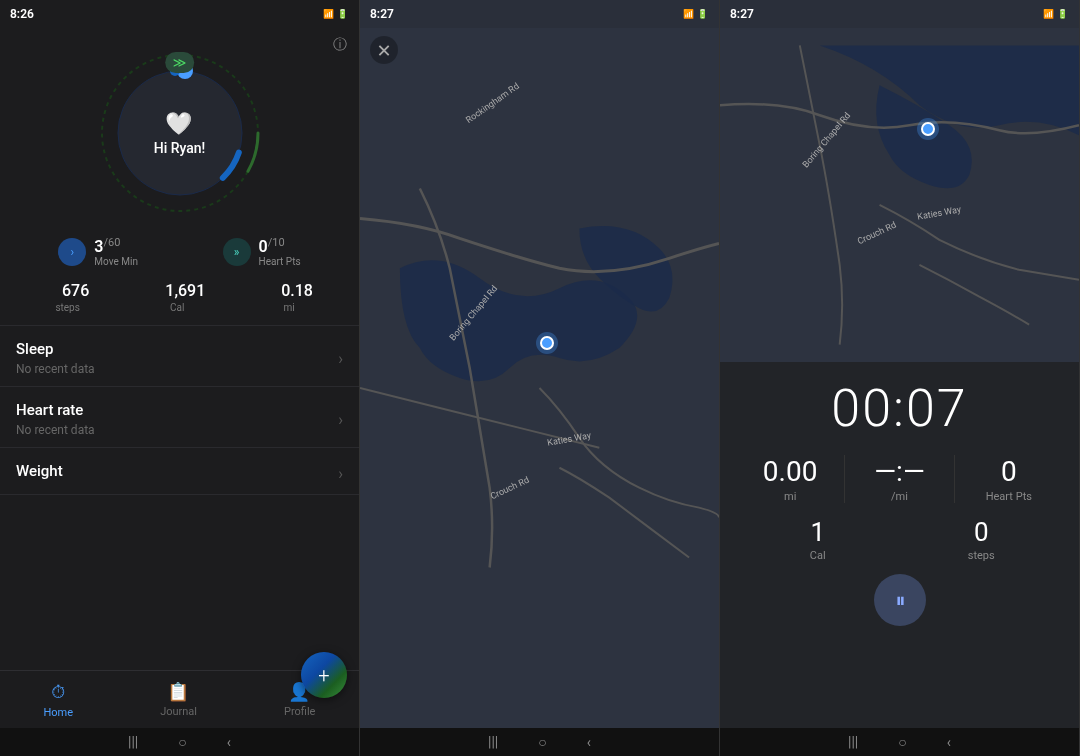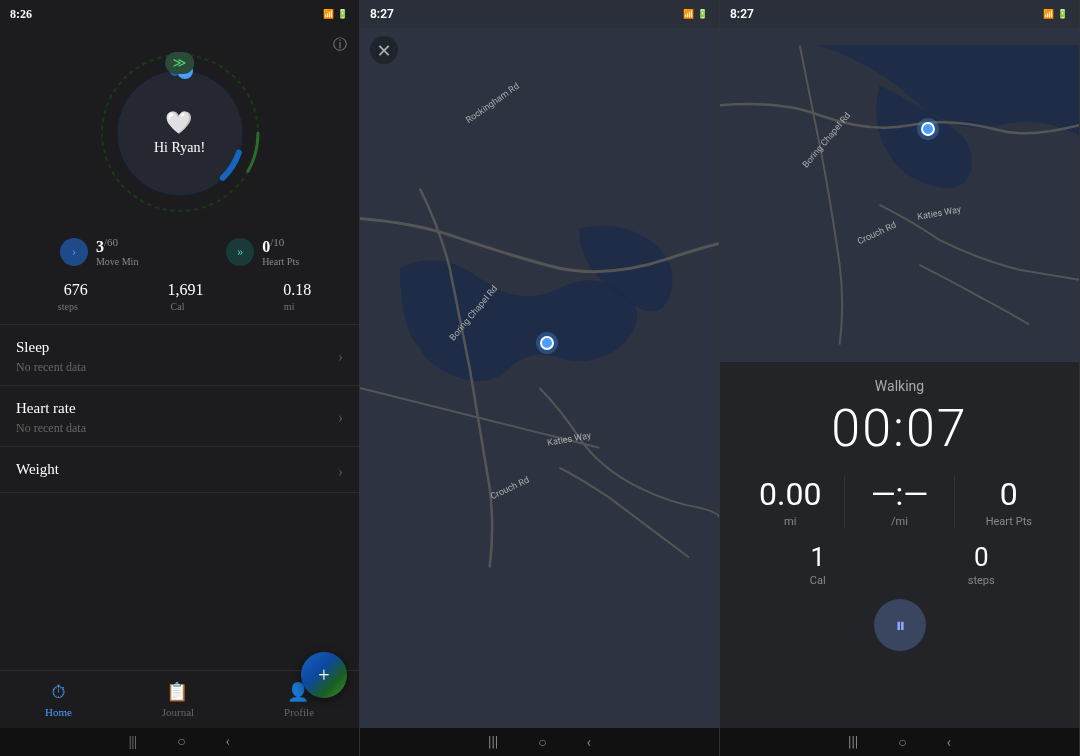--- a/index.html
+++ b/index.html
@@ -34,21 +34,20 @@
       color: #fff;
       flex-shrink: 0;
     }
     .status-time { font-weight: 600; font-size: 12px; }
     .status-icons { display: flex; gap: 3px; align-items: center; }
     .status-icon { font-size: 9px; color: #ccc; }
 
     
     .panel-home {
       background: #1c1c1e;
-      font-family: Liberation Serif, serif;
     }
     .home-content {
       flex: 1;
       overflow-y: auto;
       overflow-x: hidden;
       display: flex;
       flex-direction: column;
     }
 
     
@@ -336,21 +335,21 @@
       align-items: center;
       gap: 2px;
       flex: 1;
     }
     .metric-val {
       font-size: 26px;
       color: #fff;
       font-weight: 400;
     }
     .metric-val-lg {
-      font-size: 32px;
+      font-size: 28px;
     }
     .metric-unit {
       font-size: 11px;
       color: #888;
     }
     .metric-sep {
       width: 1px;
       background: #333;
       align-self: stretch;
     }
@@ -581,21 +580,20 @@
     </svg>
 
     <span class="street-label" style="top:32%;left:20%;transform:rotate(-50deg);color:#aaa;font-size:9px;">Boring Chapel Rd</span>
     <span class="street-label" style="top:54%;left:55%;transform:rotate(-10deg);color:#aaa;font-size:9px;">Katies Way</span>
     <span class="street-label" style="top:60%;left:38%;transform:rotate(-25deg);color:#aaa;font-size:9px;">Crouch Rd</span>
 
     <div class="location-dot" style="top:28%;left:56%"></div>
   </div>
 
   <div class="workout-stats">
-    <div class="workout-label">Walking</div>
     <div class="workout-timer">00:07</div>
 
     <div class="workout-row">
       <div class="workout-metric">
         <span class="metric-val metric-val-lg">0.00</span>
         <span class="metric-unit">mi</span>
       </div>
       <div class="metric-sep"></div>
       <div class="workout-metric">
         <span class="metric-val metric-val-lg">—:—</span>

